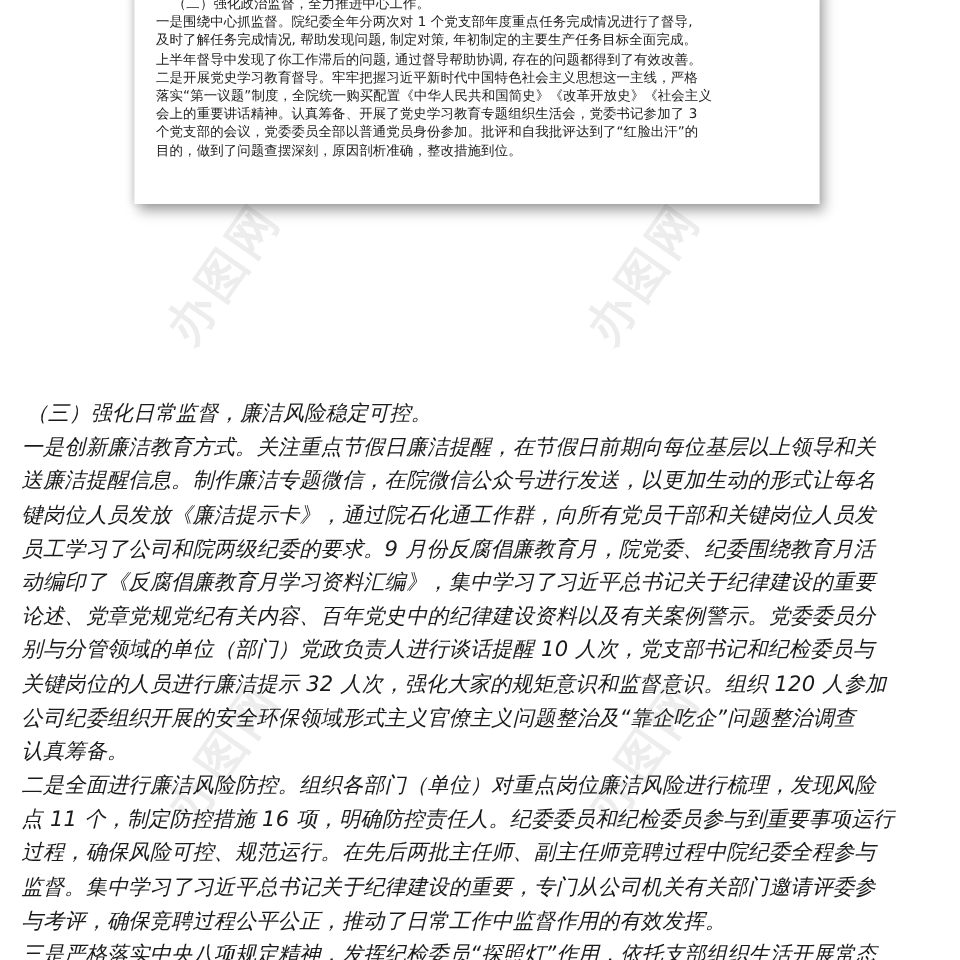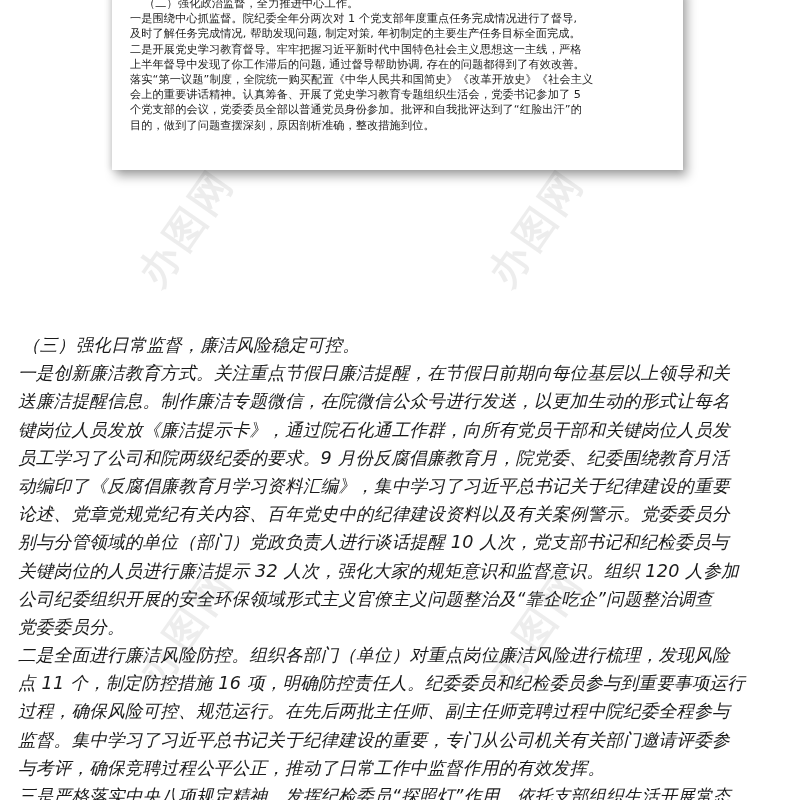--- a/index.html
+++ b/index.html
@@ -71,39 +71,39 @@
 
 <div class="watermark" style="left:120px;top:200px;">办图网</div>
 <div class="watermark" style="left:470px;top:200px;">办图网</div>
 <div class="watermark" style="left:120px;top:600px;">办图网</div>
 <div class="watermark" style="left:470px;top:600px;">办图网</div>
 
 <div class="card">
   <div class="card-line heading">（二）强化政治监督，全力推进中心工作。</div>
   <div class="card-line">一是围绕中心抓监督。院纪委全年分两次对 1 个党支部年度重点任务完成情况进行了督导,</div>
   <div class="card-line">及时了解任务完成情况, 帮助发现问题, 制定对策, 年初制定的主要生产任务目标全面完成。</div>
+  <div class="card-line">上半年督导中发现了你工作滞后的问题, 通过督导帮助协调, 存在的问题都得到了有效改善。</div>
   <div class="card-line">二是开展党史学习教育督导。牢牢把握习近平新时代中国特色社会主义思想这一主线，严格</div>
-  <div class="card-line">上半年督导中发现了你工作滞后的问题, 通过督导帮助协调, 存在的问题都得到了有效改善。</div>
   <div class="card-line">落实“第一议题”制度，全院统一购买配置《中华人民共和国简史》《改革开放史》《社会主义</div>
-  <div class="card-line">会上的重要讲话精神。认真筹备、开展了党史学习教育专题组织生活会，党委书记参加了 5</div>
+  <div class="card-line">会上的重要讲话精神。认真筹备、开展了党史学习教育专题组织生活会，党委书记参加了 3</div>
   <div class="card-line">个党支部的会议，党委委员全部以普通党员身份参加。批评和自我批评达到了“红脸出汗”的</div>
   <div class="card-line">目的，做到了问题查摆深刻，原因剖析准确，整改措施到位。</div>
 </div>
 
 <div class="body-text">
   <div class="body-line heading">（三）强化日常监督，廉洁风险稳定可控。</div>
   <div class="body-line">一是创新廉洁教育方式。关注重点节假日廉洁提醒，在节假日前期向每位基层以上领导和关</div>
   <div class="body-line">送廉洁提醒信息。制作廉洁专题微信，在院微信公众号进行发送，以更加生动的形式让每名</div>
   <div class="body-line">键岗位人员发放《廉洁提示卡》，通过院石化通工作群，向所有党员干部和关键岗位人员发</div>
   <div class="body-line">员工学习了公司和院两级纪委的要求。9 月份反腐倡廉教育月，院党委、纪委围绕教育月活</div>
   <div class="body-line">动编印了《反腐倡廉教育月学习资料汇编》，集中学习了习近平总书记关于纪律建设的重要</div>
   <div class="body-line">论述、党章党规党纪有关内容、百年党史中的纪律建设资料以及有关案例警示。党委委员分</div>
   <div class="body-line">别与分管领域的单位（部门）党政负责人进行谈话提醒 10 人次，党支部书记和纪检委员与</div>
   <div class="body-line">关键岗位的人员进行廉洁提示 32 人次，强化大家的规矩意识和监督意识。组织 120 人参加</div>
   <div class="body-line">公司纪委组织开展的安全环保领域形式主义官僚主义问题整治及“靠企吃企”问题整治调查</div>
-  <div class="body-line">党委委员分。</div>
+  <div class="body-line">认真筹备。</div>
   <div class="body-line">二是全面进行廉洁风险防控。组织各部门（单位）对重点岗位廉洁风险进行梳理，发现风险</div>
   <div class="body-line">点 11 个，制定防控措施 16 项，明确防控责任人。纪委委员和纪检委员参与到重要事项运行</div>
   <div class="body-line">过程，确保风险可控、规范运行。在先后两批主任师、副主任师竞聘过程中院纪委全程参与</div>
   <div class="body-line">监督。集中学习了习近平总书记关于纪律建设的重要，专门从公司机关有关部门邀请评委参</div>
   <div class="body-line">与考评，确保竞聘过程公平公正，推动了日常工作中监督作用的有效发挥。</div>
   <div class="body-line">三是严格落实中央八项规定精神，发挥纪检委员“探照灯”作用，依托支部组织生活开展常态</div>
 </div>
 
 </body></html>

